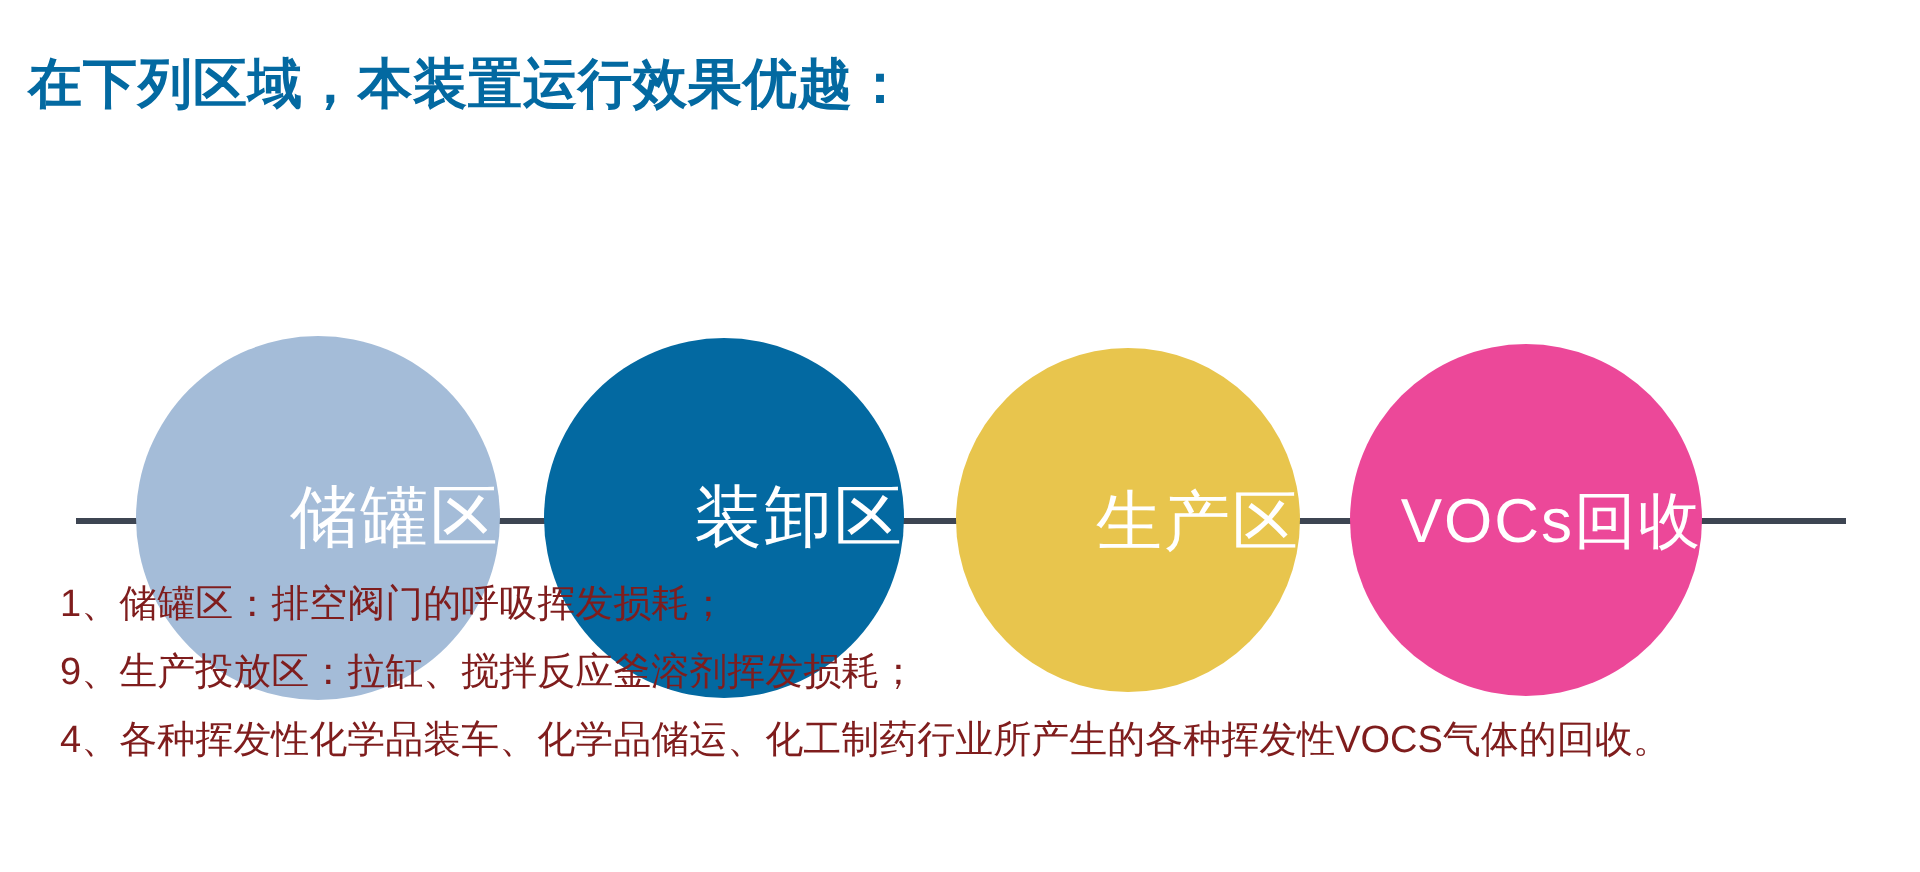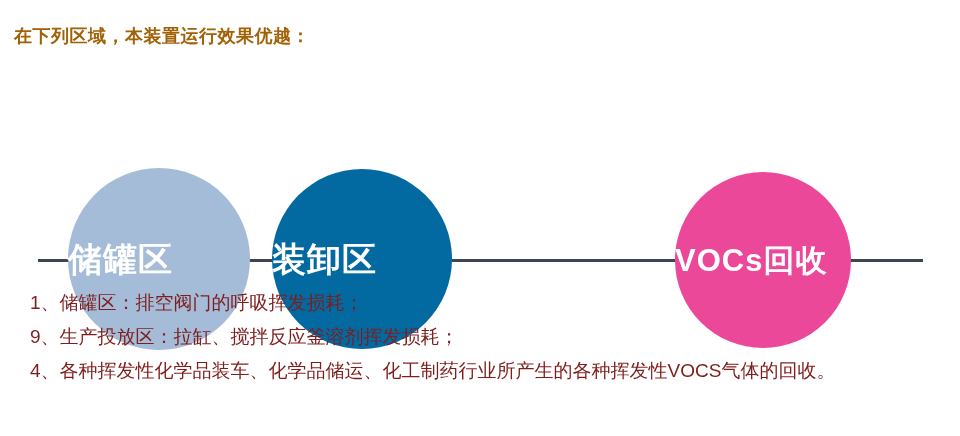--- a/index.html
+++ b/index.html
@@ -12,23 +12,23 @@
     background: #ffffff;
     font-family: "Liberation Sans", "DejaVu Sans", sans-serif;
     overflow: hidden;
     position: relative;
   }
 
   #page-title {
     position: absolute;
     left: 14px;
     top: 24px;
-    font-size: 18px;
+    font-size: 27px;
     font-weight: bold;
-    color: #a16207;
+    color: #0369a1;
     letter-spacing: 0.5px;
     white-space: nowrap;
   }
 
   #diagram {
     position: absolute;
     left: 0;
     top: 78px;
     width: 960px;
     height: 195px;
@@ -41,23 +41,23 @@
     width: 885px;
     height: 3px;
     background: #3d4552;
   }
 
   .circle {
     position: absolute;
     border-radius: 50%;
     display: flex;
     align-items: center;
-    justify-content: flex-start;
+    justify-content: flex-end;
     color: #ffffff;
-    font-weight: bold;
+    font-weight: normal;
     box-sizing: border-box;
   }
   .circle-label {
     display: block;
     text-align: center;
     line-height: 1;
     letter-spacing: 1px;
   }
 
   #circle-storage {
@@ -119,20 +119,23 @@
   <div id="connector-line"></div>
 
   <div class="circle" id="circle-storage">
     <span class="circle-label">储罐区</span>
   </div>
 
   <div class="circle" id="circle-loading">
     <span class="circle-label">装卸区</span>
   </div>
 
+  <div class="circle" id="circle-production">
+    <span class="circle-label">生产区</span>
+  </div>
 
   <div class="circle" id="circle-vocs">
     <span class="circle-label">VOCs回收</span>
   </div>
 
 </div>
 
 <div id="notes">
   <div class="note-line">1、储罐区：排空阀门的呼吸挥发损耗；</div>
   <div class="note-line">9、生产投放区：拉缸、搅拌反应釜溶剂挥发损耗；</div>

